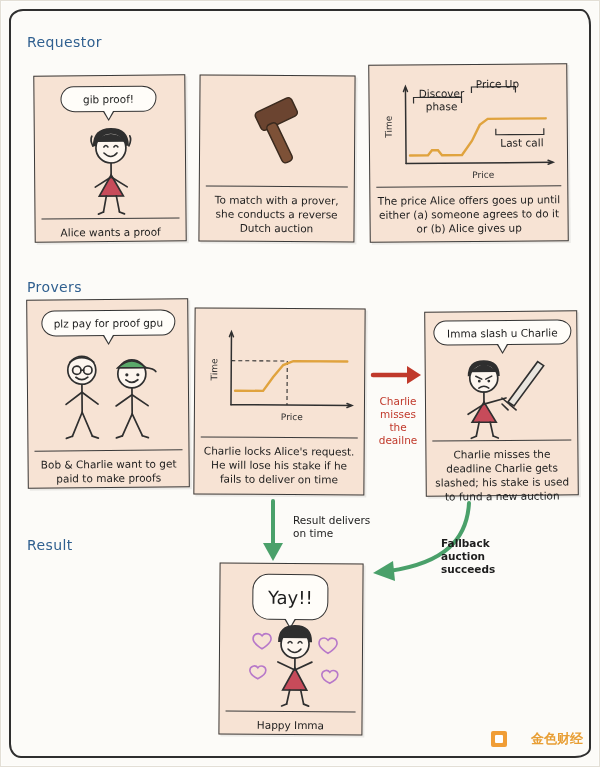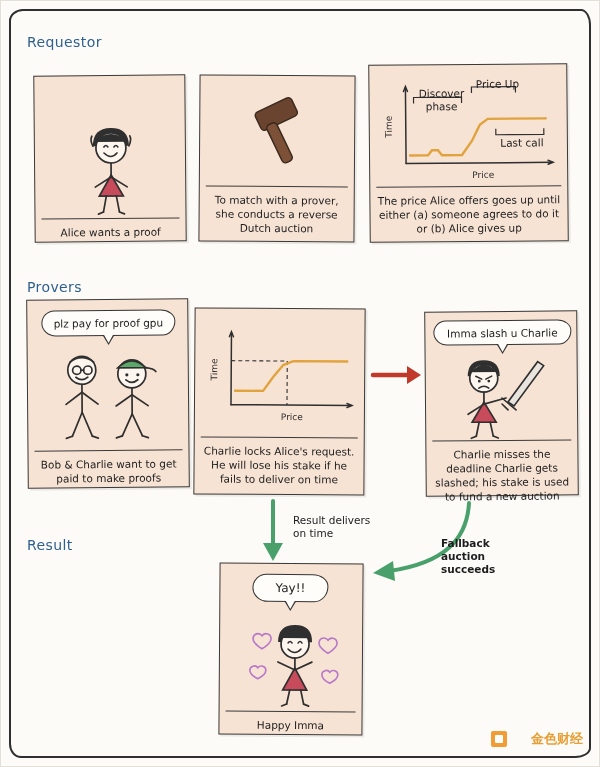--- a/index.html
+++ b/index.html
@@ -106,20 +106,21 @@
 <body>
 
 <div class="board">
   <div class="frame"></div>
 
   <div class="section-title" style="left:26px;top:33px;">Requestor</div>
   <div class="section-title" style="left:26px;top:278px;">Provers</div>
   <div class="section-title" style="left:26px;top:536px;text-align:center;">Result</div>
 
   <div class="card tilt-a" style="left:33px;top:74px;width:152px;height:167px;">
+    <div class="bubble" style="left:26px;top:10px;width:96px;height:26px;">gib proof!</div>
     <div class="fig" style="left:38px;top:44px;">
       <svg width="76" height="96" viewBox="0 0 76 96">
         <g fill="none" stroke="#2f2f2f" stroke-width="1.7" stroke-linecap="round">
 
           <path d="M20 26 q0 -18 18 -18 q18 0 18 18" fill="#2f2f2f" stroke="none"></path>
           <path d="M20 26 q-3 -6 -1 -10 M56 26 q3 -6 1 -10"></path>
 
           <circle cx="38" cy="28" r="15" fill="#fdf6ef"></circle>
 
           <path d="M23 22 q6 -8 15 -8 q9 0 15 8" fill="#2f2f2f" stroke="none"></path>
@@ -276,39 +277,40 @@
     <div class="capline" style="bottom:54px;"></div>
     <div class="cap" style="height:52px;">Charlie misses the deadline Charlie gets slashed; his stake is used to fund a new auction</div>
   </div>
 
   <div class="fig" style="left:368px;top:358px;">
     <svg width="56" height="30" viewBox="0 0 56 30">
       <path d="M4 16 L40 16" stroke="#c0392b" stroke-width="4.5" stroke-linecap="round" fill="none"></path>
       <path d="M38 7 L52 16 L38 25 z" fill="#c0392b"></path>
     </svg>
   </div>
+  <div class="note red" style="left:371px;top:394px;width:52px;text-align:center;">Charlie misses the deailne</div>
 
   <div class="fig" style="left:252px;top:496px;">
     <svg width="40" height="70" viewBox="0 0 40 70">
       <path d="M20 4 L20 50" stroke="#4aa06a" stroke-width="4" stroke-linecap="round" fill="none"></path>
       <path d="M10 46 L20 64 L30 46 z" fill="#4aa06a"></path>
     </svg>
   </div>
   <div class="note" style="left:292px;top:513px;width:86px;">Result delivers on time</div>
 
   <div class="fig" style="left:358px;top:496px;">
     <svg width="120" height="92" viewBox="0 0 120 92">
       <path d="M110 6 C108 42 86 66 30 74" stroke="#4aa06a" stroke-width="4" fill="none" stroke-linecap="round"></path>
       <path d="M34 64 L14 76 L36 84 z" fill="#4aa06a"></path>
     </svg>
   </div>
   <div class="note" style="left:440px;top:536px;width:96px;font-weight:bold;">Fallback auction succeeds</div>
 
   <div class="card tilt-b" style="left:218px;top:562px;width:144px;height:172px;">
-    <div class="bubble" style="left:32px;top:10px;width:76px;height:28px;font-size:12px;">Yay!!</div>
+    <div class="bubble" style="left:32px;top:10px;width:76px;height:46px;font-size:18px;">Yay!!</div>
     <div class="fig" style="left:30px;top:50px;">
       <svg width="90" height="92" viewBox="0 0 90 92">
 
         <g fill="none" stroke="#b778c9" stroke-width="1.6">
           <path d="M12 22 c-3 -4 -9 -2 -9 3 c0 5 9 10 9 10 c0 0 9 -5 9 -10 c0 -5 -6 -7 -9 -3 z"></path>
           <path d="M78 26 c-3 -4 -9 -2 -9 3 c0 5 9 10 9 10 c0 0 9 -5 9 -10 c0 -5 -6 -7 -9 -3 z"></path>
           <path d="M8 54 c-2.5 -3.5 -8 -1.5 -8 2.5 c0 4.5 8 8.5 8 8.5 c0 0 8 -4 8 -8.5 c0 -4 -5.5 -6 -8 -2.5 z"></path>
           <path d="M80 58 c-2.5 -3.5 -8 -1.5 -8 2.5 c0 4.5 8 8.5 8 8.5 c0 0 8 -4 8 -8.5 c0 -4 -5.5 -6 -8 -2.5 z"></path>
         </g>
         <g fill="none" stroke="#2f2f2f" stroke-width="1.7" stroke-linecap="round">

